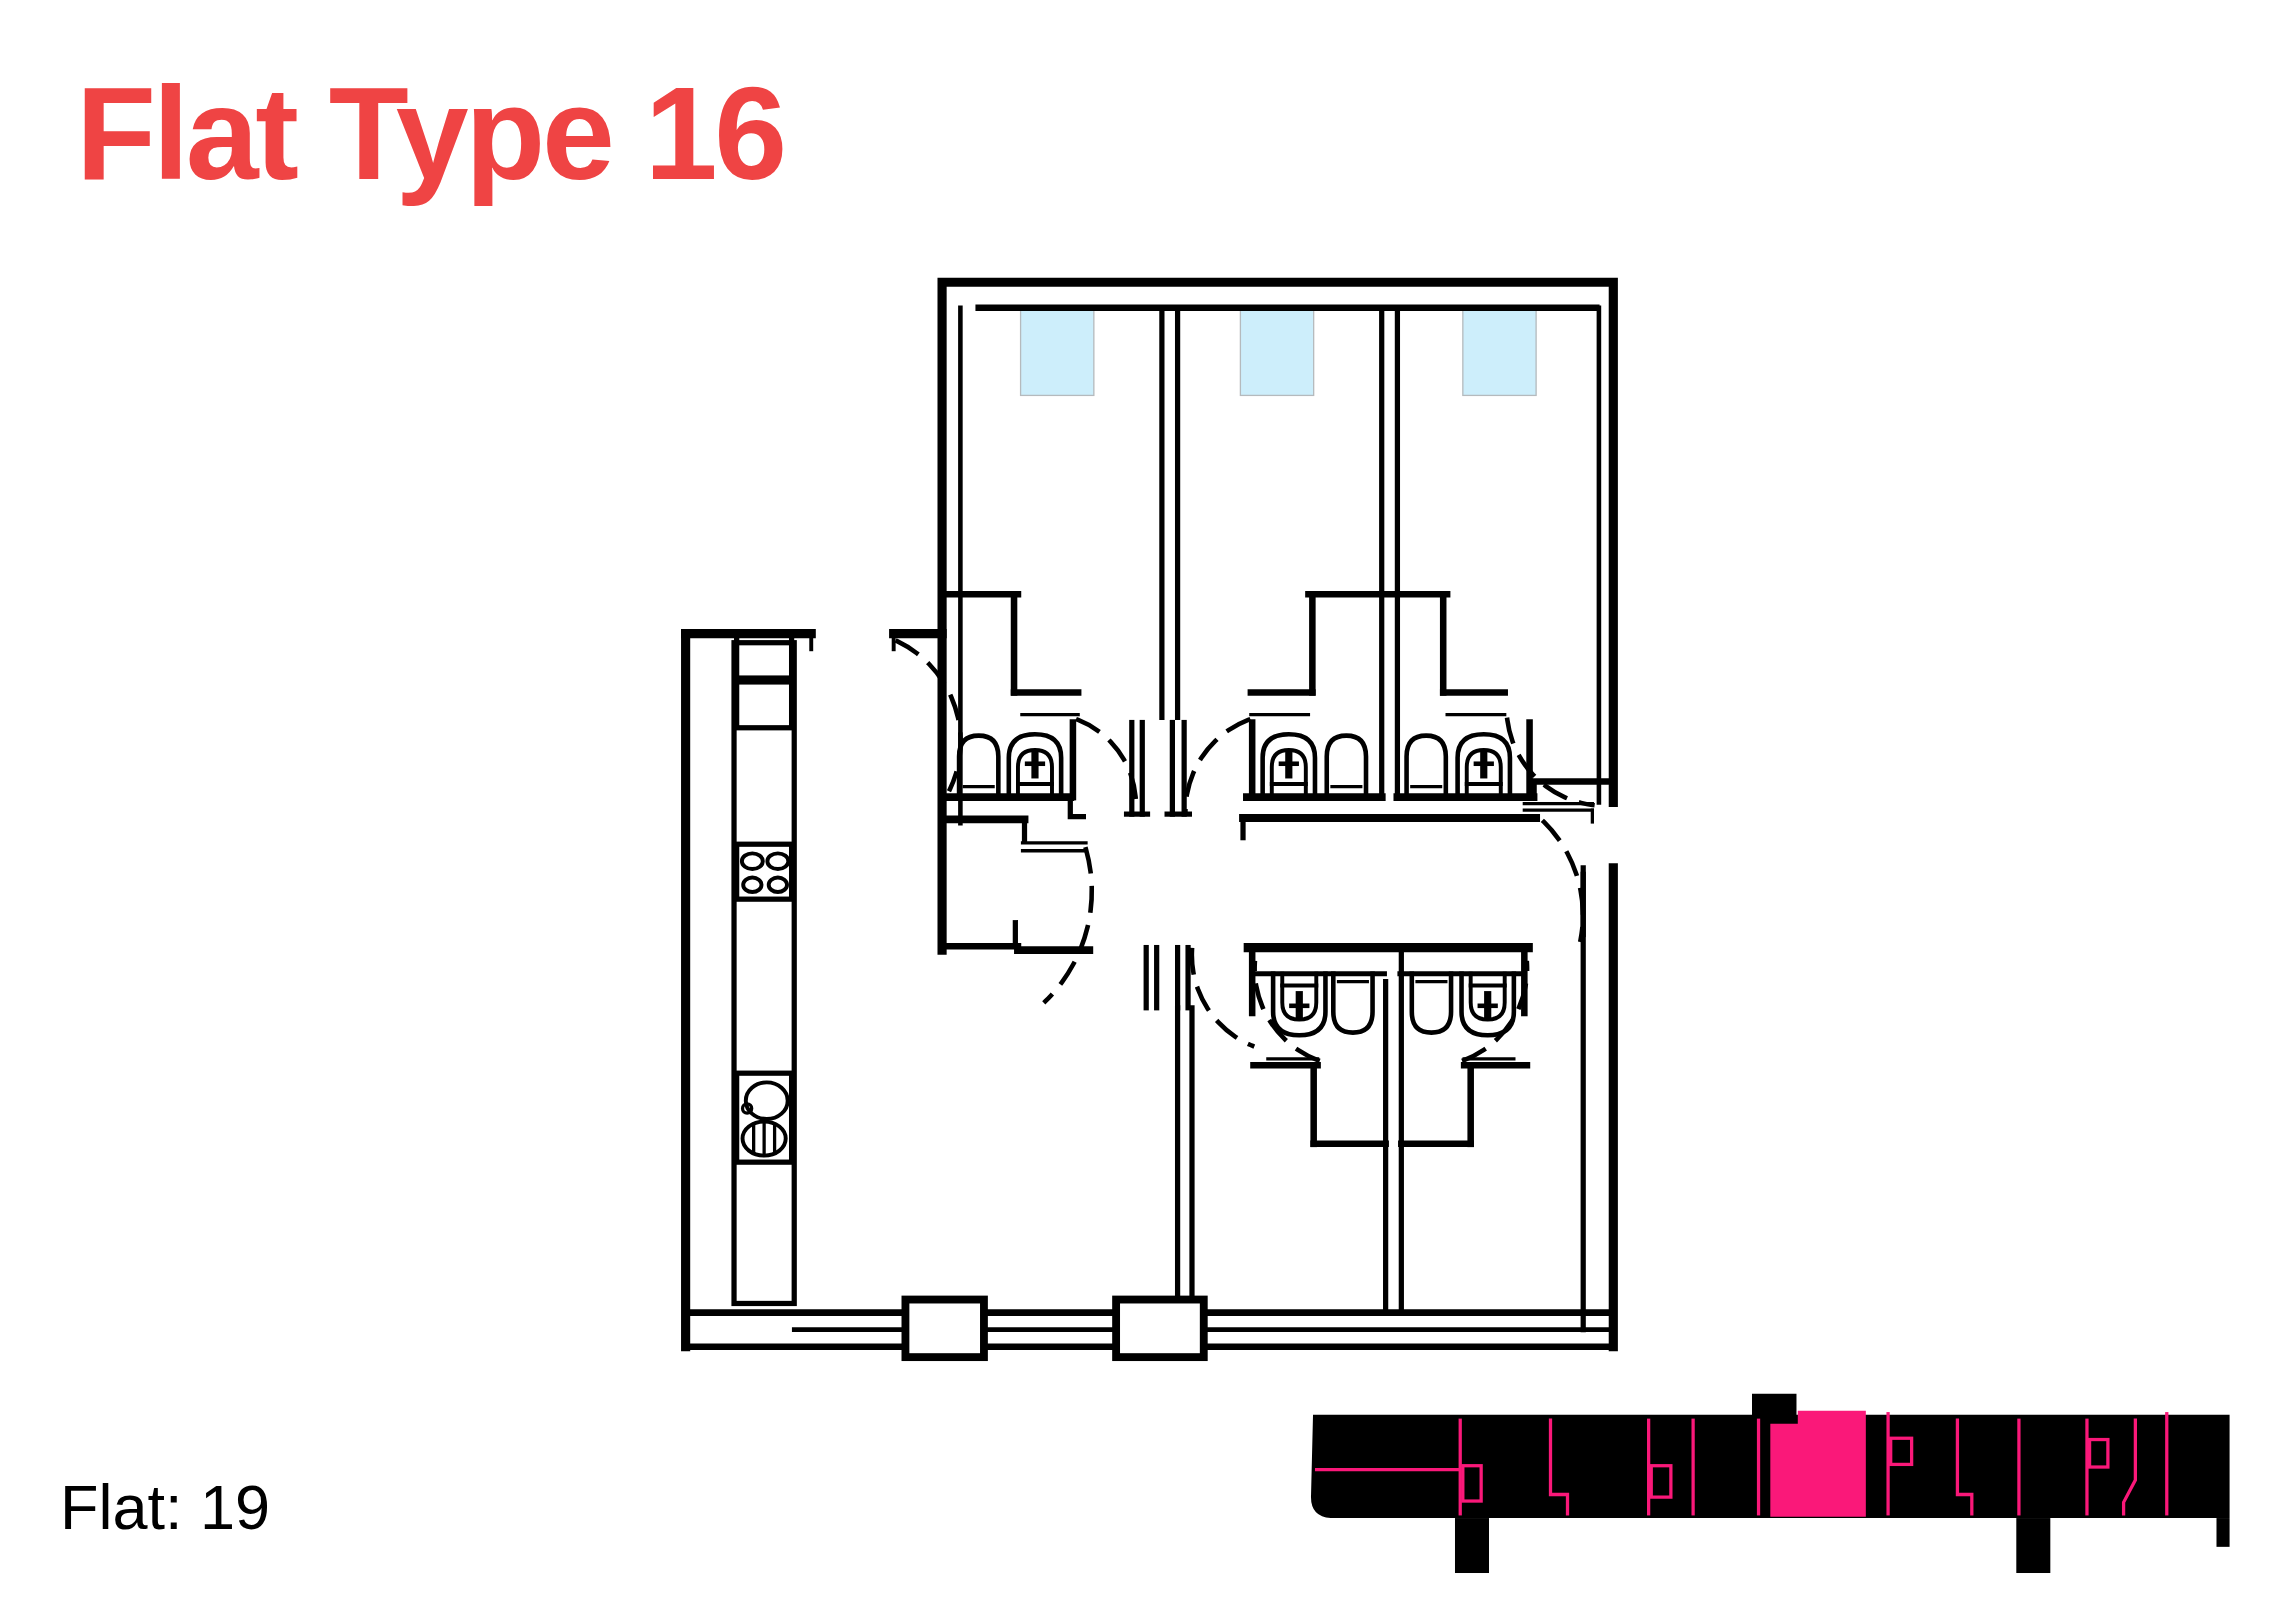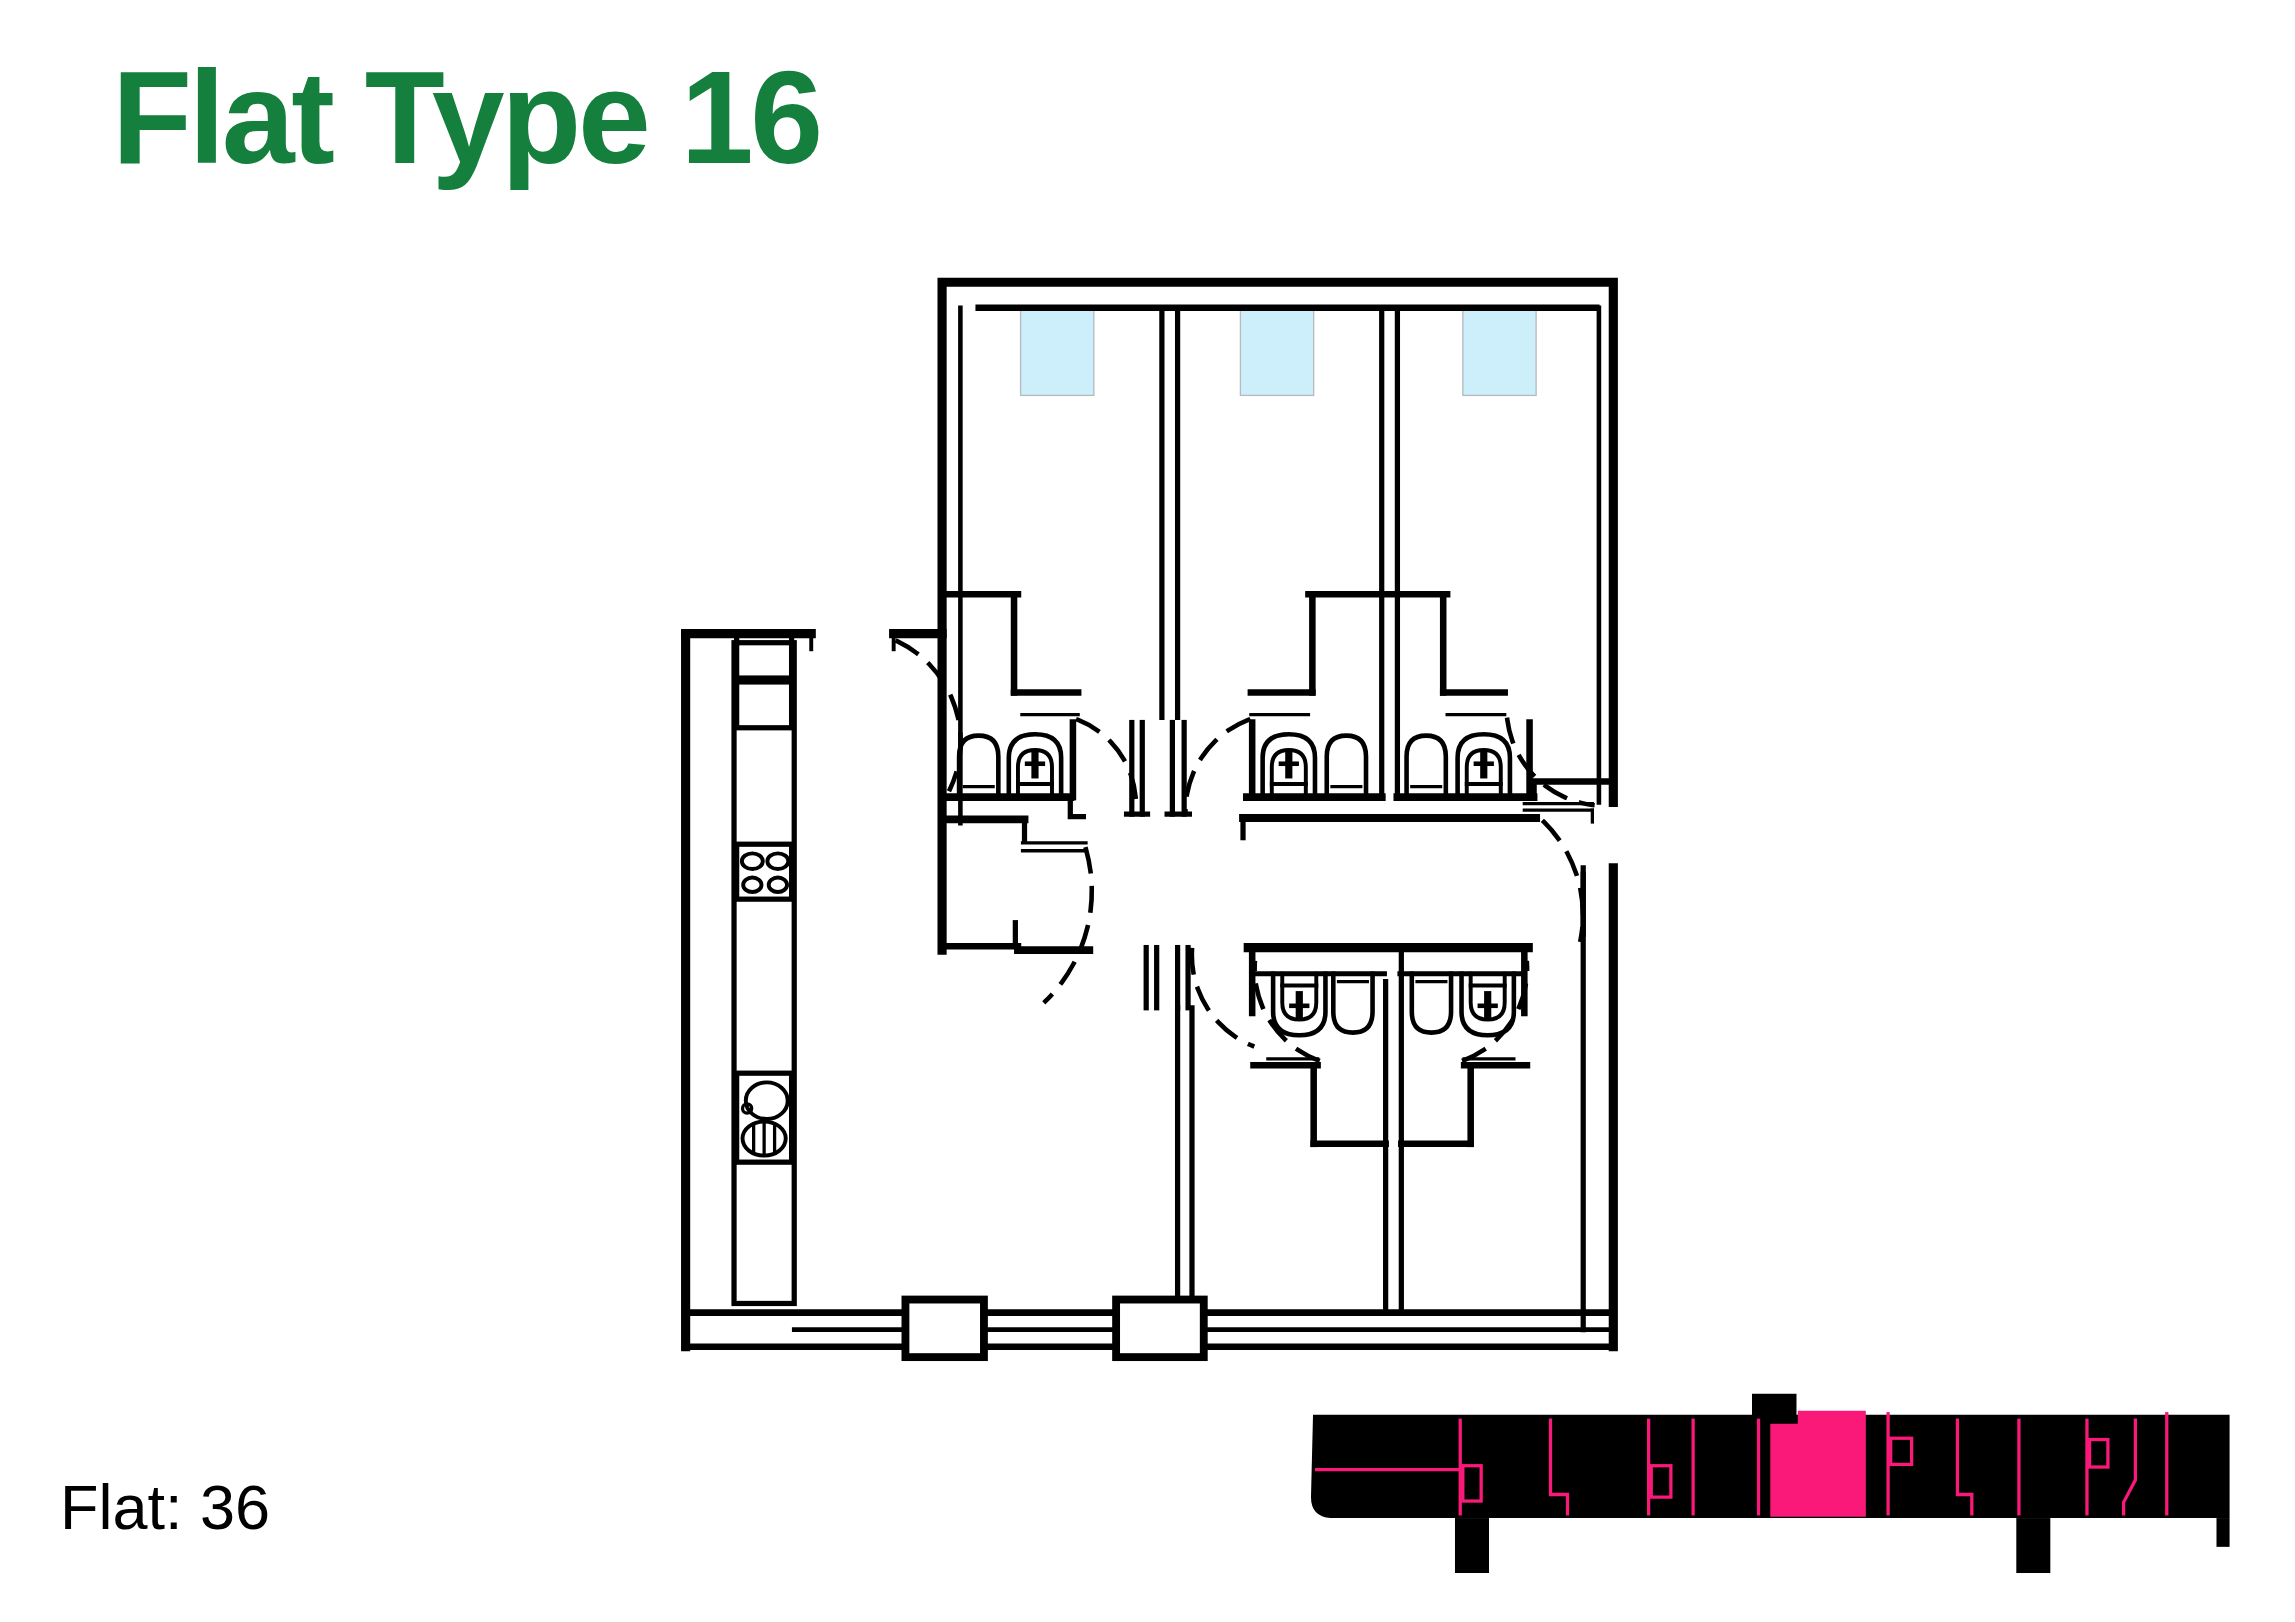--- a/index.html
+++ b/index.html
@@ -4,38 +4,38 @@
 <style>
   html,body{margin:0;padding:0;background:#ffffff;}
   .canvas{
     position:relative;
     width:2295px;height:1623px;
     background:#ffffff;
     font-family:"Liberation Sans", sans-serif;
     overflow:hidden;
   }
   .page-title{
-    position:absolute;left:76px;top:46px;
-    font-size:131px;font-weight:bold;letter-spacing:-3.3px;color:#15803d;
-    line-height:1.1;white-space:nowrap;margin-left:36px;
+    position:absolute;left:76px;top:62px;
+    font-size:131px;font-weight:bold;letter-spacing:-3.3px;color:#ef4444;
+    line-height:1.1;white-space:nowrap;
   }
   .flat-label{
     position:absolute;left:60px;top:1471px;
     font-size:63px;font-weight:500;color:#000;white-space:nowrap;
   }
   svg.plan{position:absolute;left:0;top:0;}
   .dash path{stroke-dasharray:34 26;}
 </style>
 </head>
 <body>
 
 <div class="canvas">
 
   <div class="page-title">Flat Type 16</div>
-  <div class="flat-label">Flat: 36</div>
+  <div class="flat-label">Flat: 19</div>
 
   <svg class="plan" width="2295" height="1623" viewBox="0 0 3508 2480" xmlns="http://www.w3.org/2000/svg">
 
     <defs>
       <g id="fx-toilet">
         <path d="M2,96 L2,38 Q2,2 42,2 Q82,2 82,38 L82,96" stroke-width="7" fill="none"></path>
         <path d="M16,96 L16,52 Q16,26 42,26 Q68,26 68,52 L68,96" stroke-width="6" fill="none"></path>
         <path d="M16,78 L68,78" stroke-width="6" fill="none"></path>
         <path d="M42,30 L42,64" stroke-width="11" fill="none"></path>
         <path d="M30,47 L54,47" stroke-width="7" fill="none"></path>

